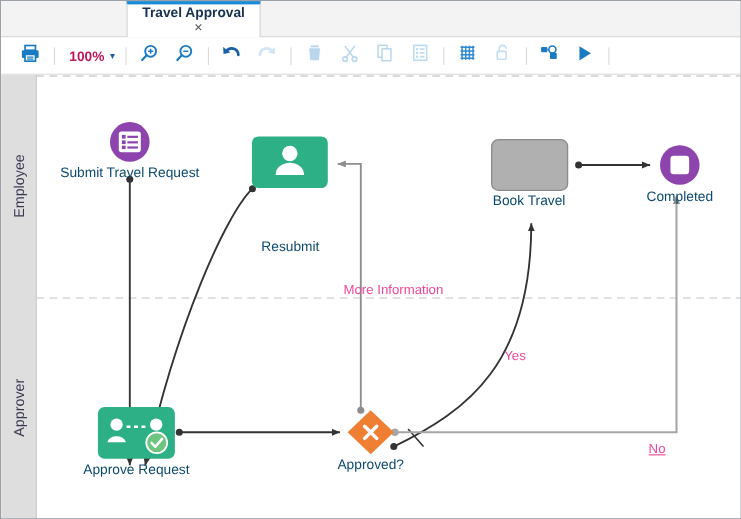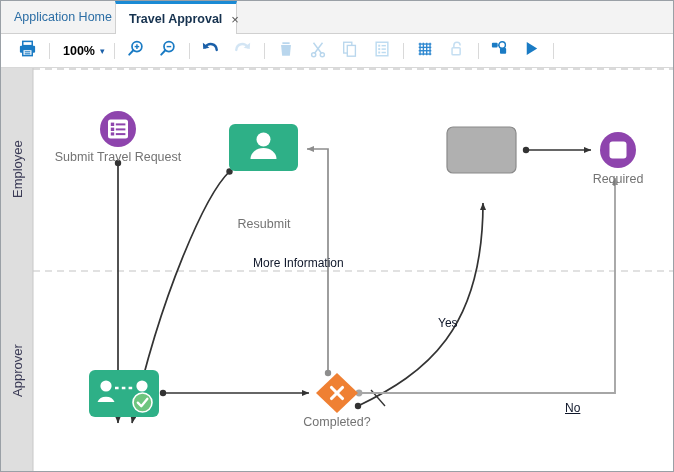--- a/index.html
+++ b/index.html
@@ -23,40 +23,41 @@
     position:absolute;top:0;height:32px;box-sizing:border-box;
     display:flex;align-items:center;font-size:12.5px;color:#1c4e80;
     padding:0 13px;white-space:nowrap;
   }
   .tab.inactive{color:#2c6ea5;background:transparent;}
   .tab.active{
     background:#ffffff;color:#16324f;font-weight:bold;
     border-top:3px solid #1a8ad4;
     border-left:1px solid #d0d0d0;border-right:1px solid #d0d0d0;
     height:33px;
+    flex-direction:column;
   }
   .tab-close{
     margin-left:9px;font-size:13px;color:#555;font-weight:normal;cursor:pointer;
     line-height:1;
   }
 
   
   #toolbar{
     position:absolute;left:0;top:33px;width:672px;height:34px;
     background:#ffffff;border-bottom:1px solid #d8d8d8;box-sizing:border-box;
     display:flex;align-items:center;
   }
   .tb-item{
     height:34px;display:flex;align-items:center;justify-content:center;
     color:#1a7bc4;
   }
   .tb-btn{width:32px;cursor:pointer;}
   .tb-sep{width:1px;height:16px;background:#d9d9d9;margin:0 5px;}
   .zoomlabel{
-    font-size:12.5px;color:#000000;font-weight:bold;padding:0 2px 0 8px;cursor:pointer;
+    font-size:12.5px;color:#be185d;font-weight:bold;padding:0 2px 0 8px;cursor:pointer;
   }
   .caret{
     font-size:9px;color:#1a5fa8;margin-left:3px;cursor:pointer;
   }
   .dim{opacity:.30;}
   .semi{opacity:.45;}
 
   
   #canvas{
     position:absolute;left:0;top:67px;width:672px;height:403px;
@@ -70,37 +71,34 @@
     display:flex;align-items:center;justify-content:center;
     font-size:13px;color:#3a3a55;
     writing-mode:vertical-rl;transform:rotate(180deg);white-space:nowrap;
   }
   #lane-emp{top:0;height:203px;}
   #lane-app{top:203px;height:200px;}
 
   svg#diagram{position:absolute;left:0;top:0;width:672px;height:403px;}
 
   .nodelabel{
-    position:absolute;font-size:12.5px;color:#737373;white-space:nowrap;
+    position:absolute;font-size:12.5px;color:#0c4a6e;white-space:nowrap;
     text-align:center;
   }
   .edgelabel{
-    position:absolute;font-size:12px;color:#0f172a;text-align:left;
+    position:absolute;font-size:12px;color:#ec4899;text-align:right;
     white-space:nowrap;line-height:15px;
   }
 </style>
 </head>
 <body>
 
 <div id="app">
 
   <div id="tabbar">
-    <div class="tab inactive" style="left:0;width:114px;">
-      <span>Application Home</span>
-    </div>
     <div class="tab active" style="left:114px;width:122px;">
       <span>Travel Approval</span>
       <span class="tab-close">×</span>
     </div>
   </div>
 
   <div id="toolbar">
 
     <div class="tb-item tb-btn" style="margin-left:10px;">
       <span>
@@ -368,25 +366,27 @@
           <line x1="330.5" y1="319.5" x2="341.5" y2="330.5"></line>
           <line x1="341.5" y1="319.5" x2="330.5" y2="330.5"></line>
         </g>
       </g>
     </svg>
 
     <div class="nodelabel" style="left:47px;top:82px;width:140px;">Submit Travel Request</div>
 
     <div class="nodelabel" style="left:213px;top:105px;width:100px;margin-top:44px;">Resubmit</div>
 
-
-    <div class="nodelabel" style="left:567px;top:104px;width:100px;">Required</div>
-
-
-    <div class="nodelabel" style="left:286px;top:347px;width:100px;">Completed?</div>
+    <div class="nodelabel" style="left:430px;top:107px;width:100px;">Book Travel</div>
+
+    <div class="nodelabel" style="left:567px;top:104px;width:100px;">Completed</div>
+
+    <div class="nodelabel" style="left:58px;top:352px;width:130px;">Approve Request</div>
+
+    <div class="nodelabel" style="left:286px;top:347px;width:100px;">Approved?</div>
 
     <div class="edgelabel" style="left:252px;top:188px;width:150px;">
       <div>More Information</div>
     </div>
 
     <div class="edgelabel" style="left:437px;top:248px;width:40px;">Yes</div>
 
     <div class="edgelabel" style="left:564px;top:333px;width:40px;text-decoration:underline;">No</div>
 
   </div>

